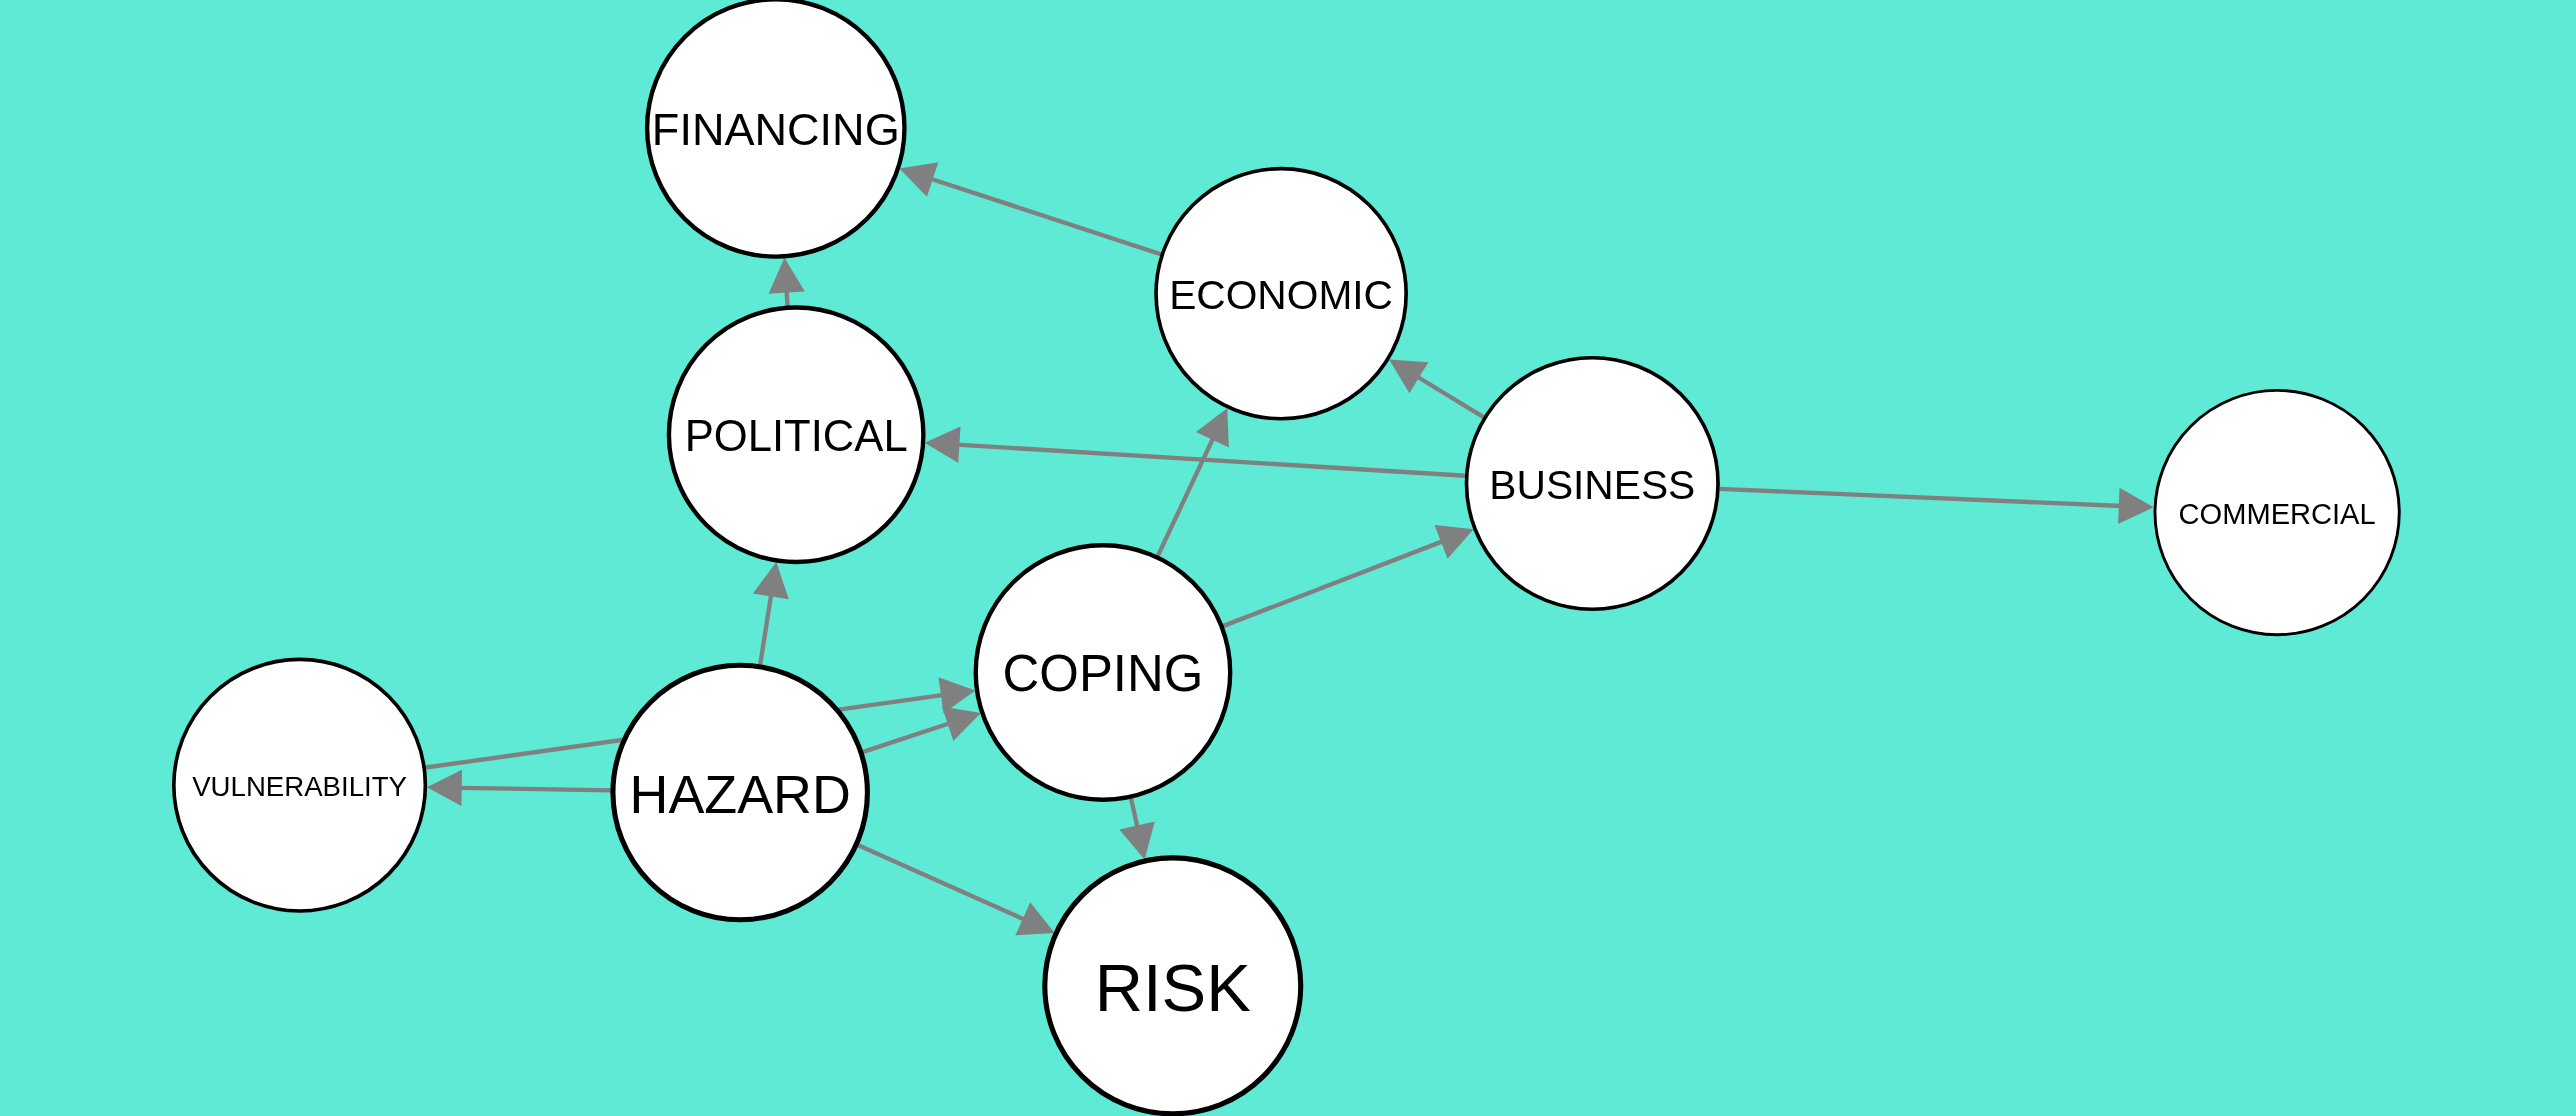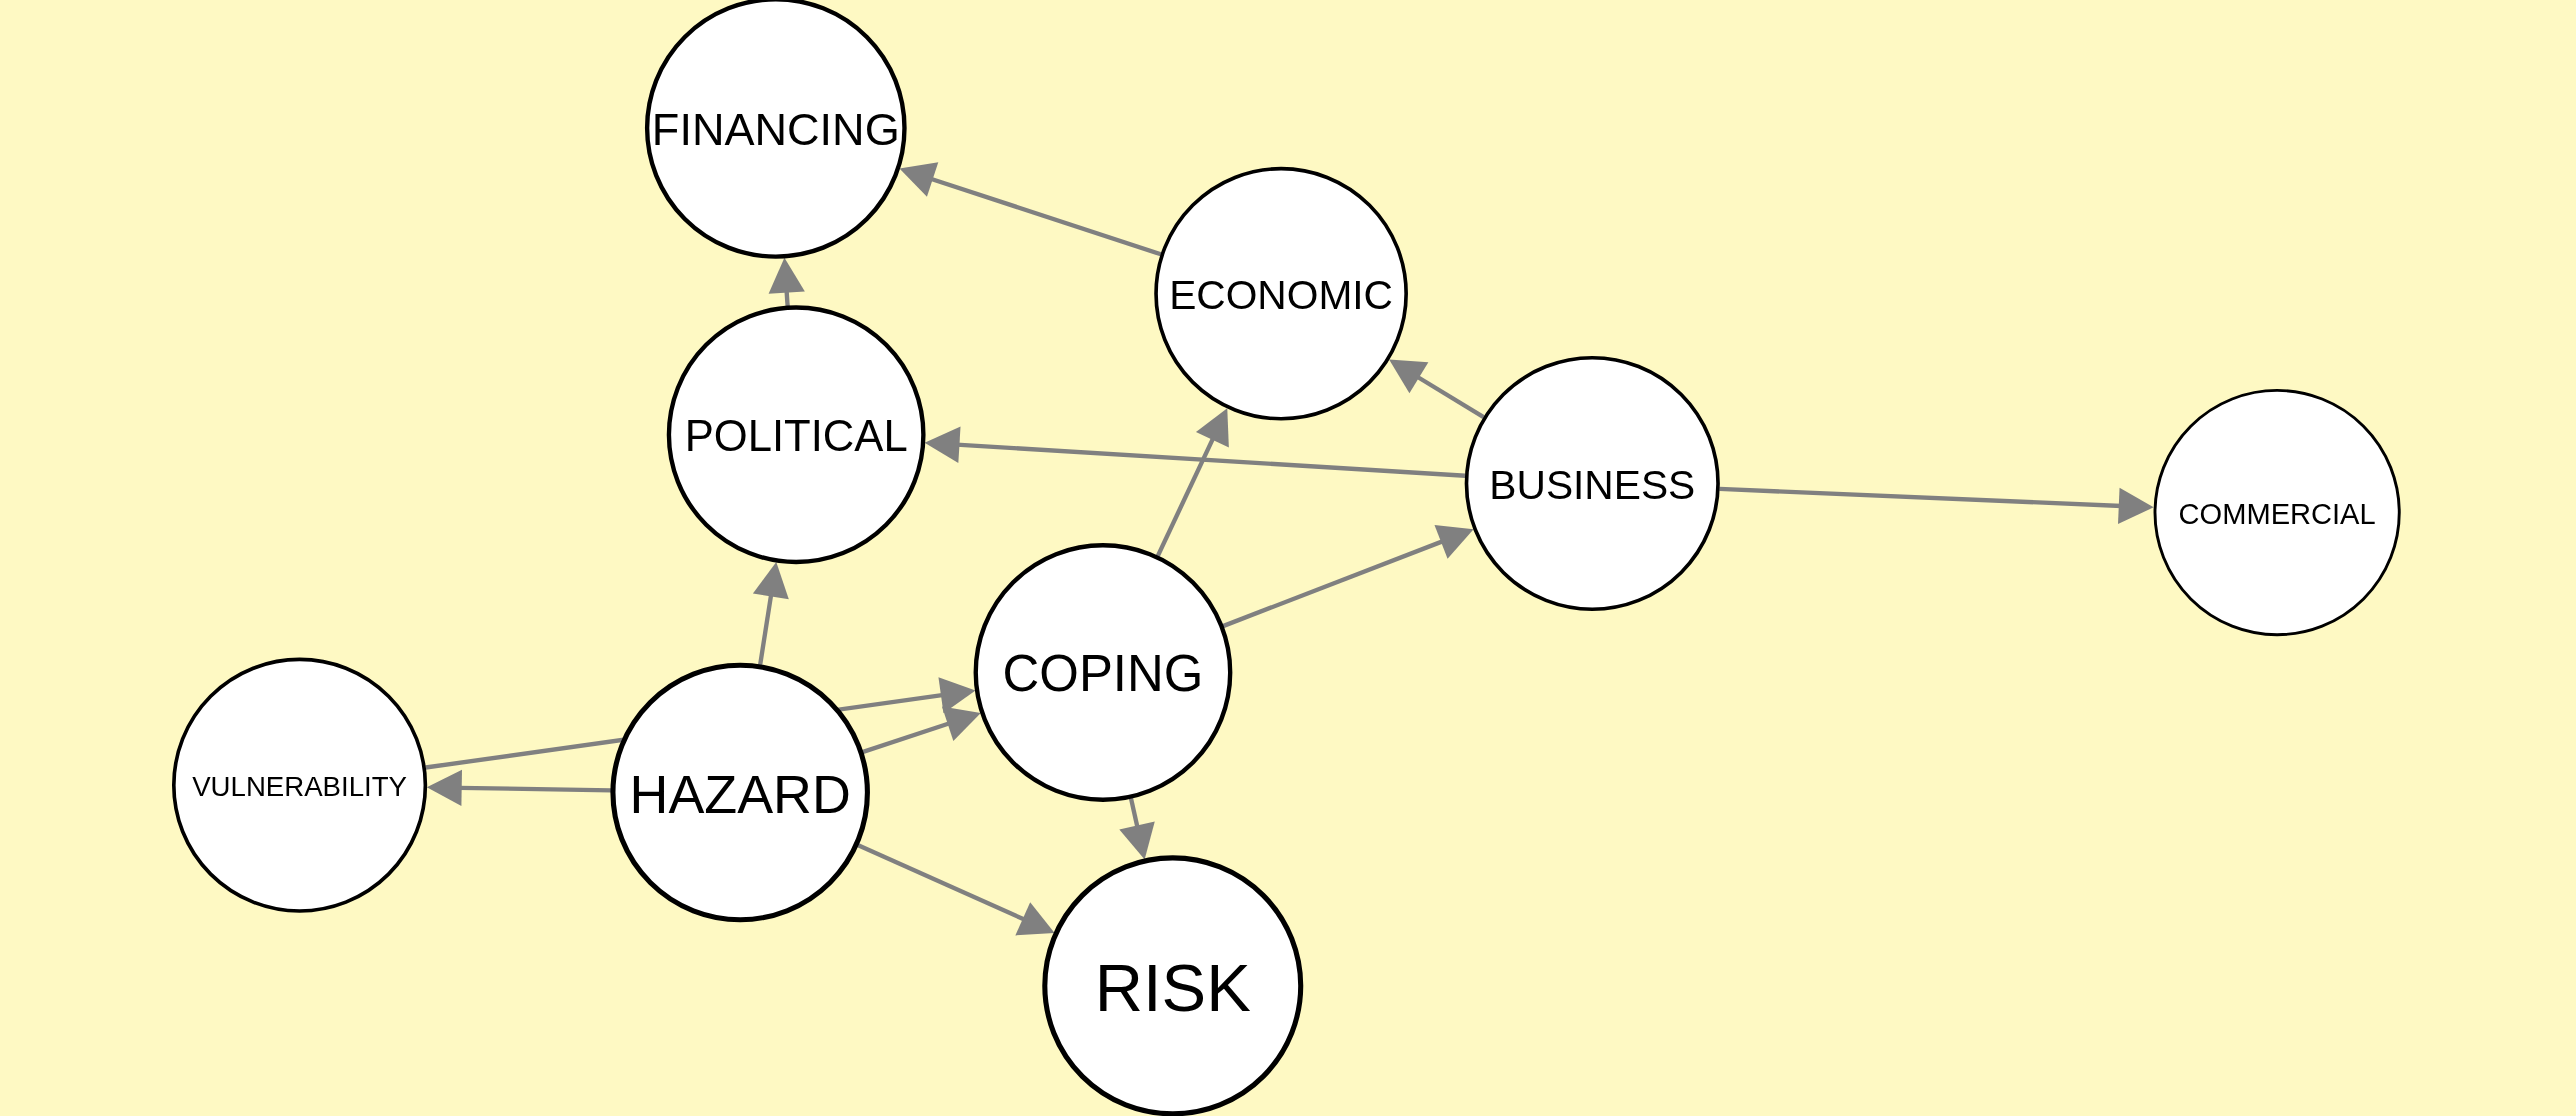--- a/index.html
+++ b/index.html
@@ -10,21 +10,21 @@
   body {
     width: 2576px;
     height: 1116px;
     overflow: hidden;
     font-family: "Liberation Sans", sans-serif;
   }
   #graph-root {
     position: relative;
     width: 2576px;
     height: 1116px;
-    background: #fef9c3;
+    background: #5eead4;
   }
   #graph-svg {
     position: absolute;
     top: 0;
     left: 0;
     width: 2576px;
     height: 1116px;
     display: block;
   }
   .node-circle {

